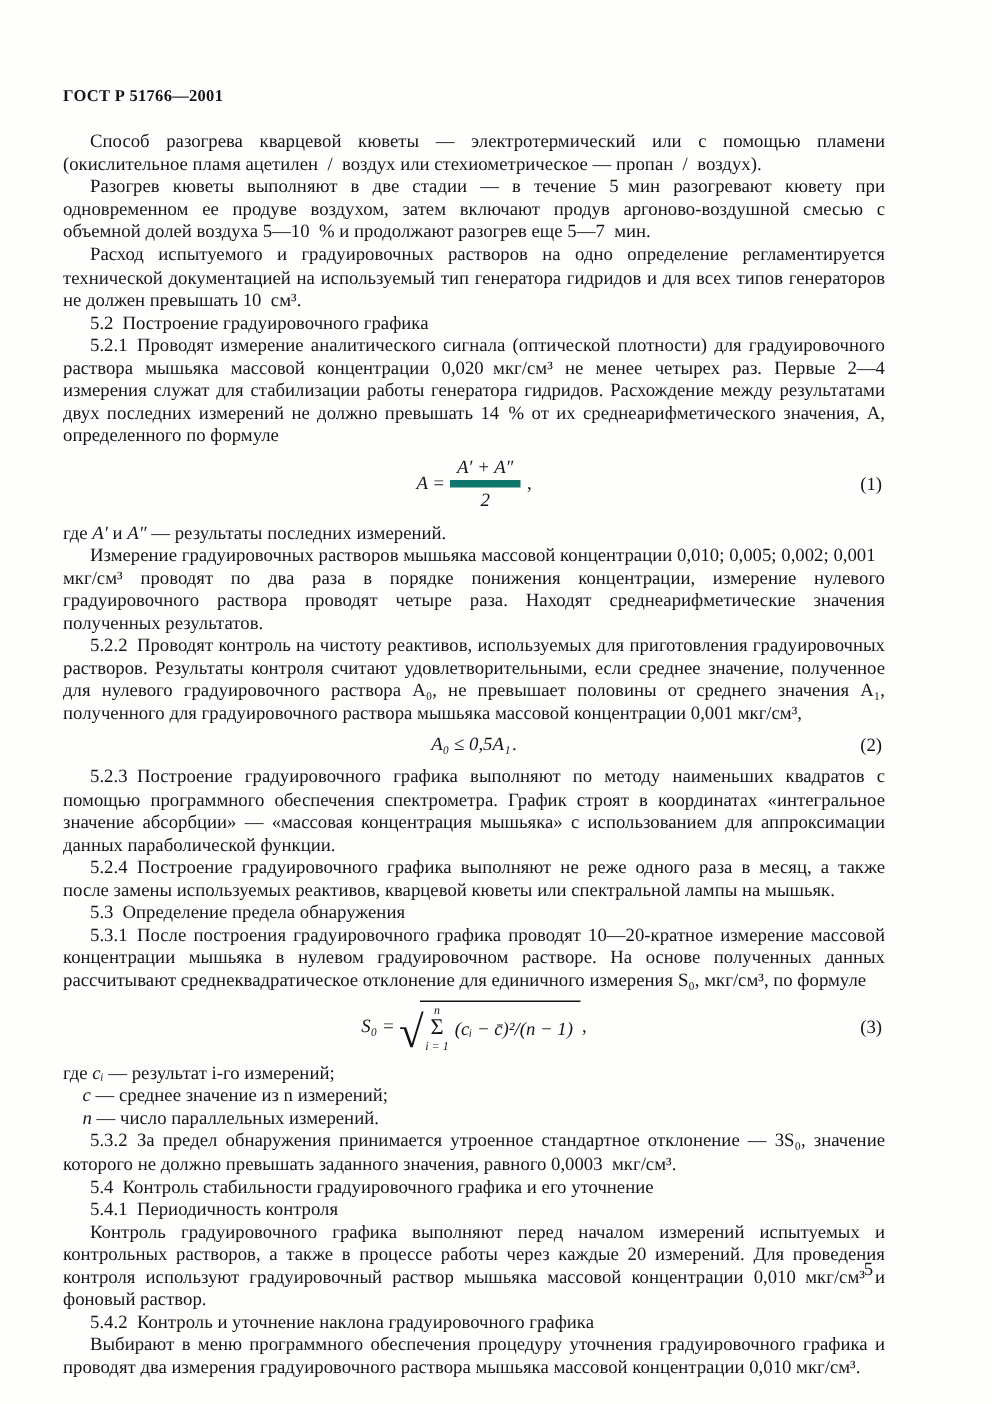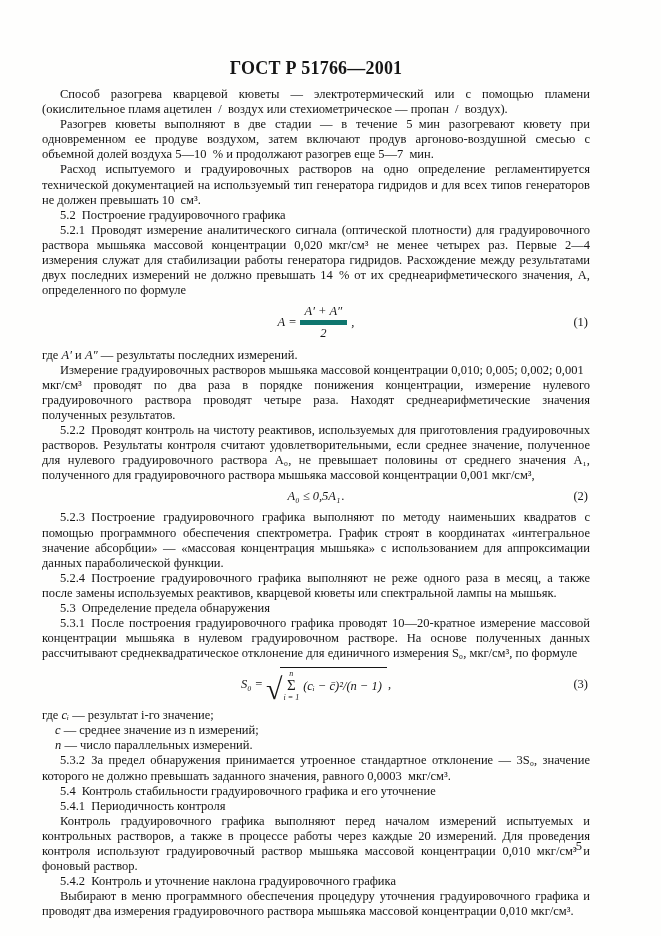--- a/index.html
+++ b/index.html
@@ -12,23 +12,23 @@
   }
   .page {
     position: relative;
     width: 661px; height: 936px;
     background: #fefefd;
     overflow: hidden;
   }
   .doc-header {
     position: absolute;
     top: 58px; left: 42px; width: 548px;
-    text-align: center;
+    text-align: left;
     font-weight: bold;
-    font-size: 18px;
+    font-size: 11px;
     letter-spacing: 0.2px;
   }
   .body-text {
     position: absolute;
     top: 87px; left: 42px; width: 548px;
     font-size: 12.5px;
     line-height: 15.1px;
     text-align: justify;
   }
   .para { margin: 0; text-indent: 18px; }
@@ -135,21 +135,21 @@
             <span class="sum-sigma">Σ</span>
             <span class="sum-lower">i = 1</span>
           </span>
           <span>(cᵢ − c̄)²/(n − 1)</span>
         </span>
       </span>
       <span class="f-tail">,</span>
       <span class="formula-number">(3)</span>
     </div>
 
-    <p class="where-line"><span>где</span> <span class="term">cᵢ</span> <span>— результат i-го значение;</span></p>
+    <p class="where-line"><span>где</span> <span class="term">cᵢ</span> <span>— результат i-го измерений;</span></p>
     <p class="where-line indented"><span class="term">c</span> <span>— среднее значение из n измерений;</span></p>
     <p class="where-line indented"><span class="term">n</span> <span>— число параллельных измерений.</span></p>
 
     <p class="para">5.3.2 За предел обнаружения принимается утроенное стандартное отклонение — 3S₀, значение которого не должно превышать заданного значения, равного 0,0003 мкг/см³.</p>
 
     <p class="heading"><span>5.4</span><span class="gap"></span><span>Контроль стабильности градуировочного графика и его уточнение</span></p>
 
     <p class="para">5.4.1 Периодичность контроля</p>
     <p class="para">Контроль градуировочного графика выполняют перед началом измерений испытуемых и контрольных растворов, а также в процессе работы через каждые 20 измерений. Для проведения контроля используют градуировочный раствор мышьяка массовой концентрации 0,010 мкг/см³ и фоновый раствор.</p>
     <p class="para">5.4.2 Контроль и уточнение наклона градуировочного графика</p>

